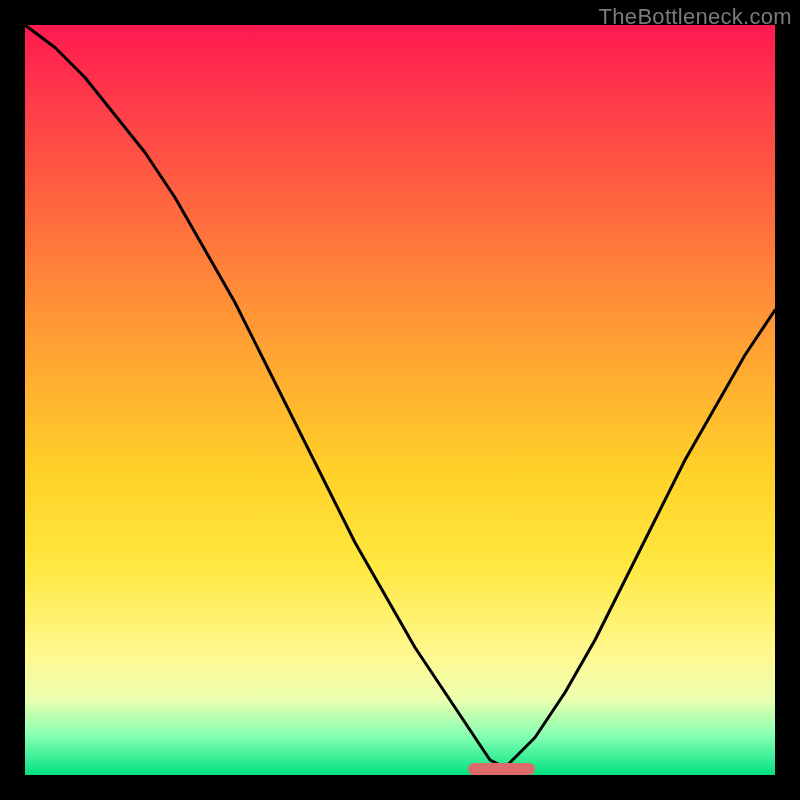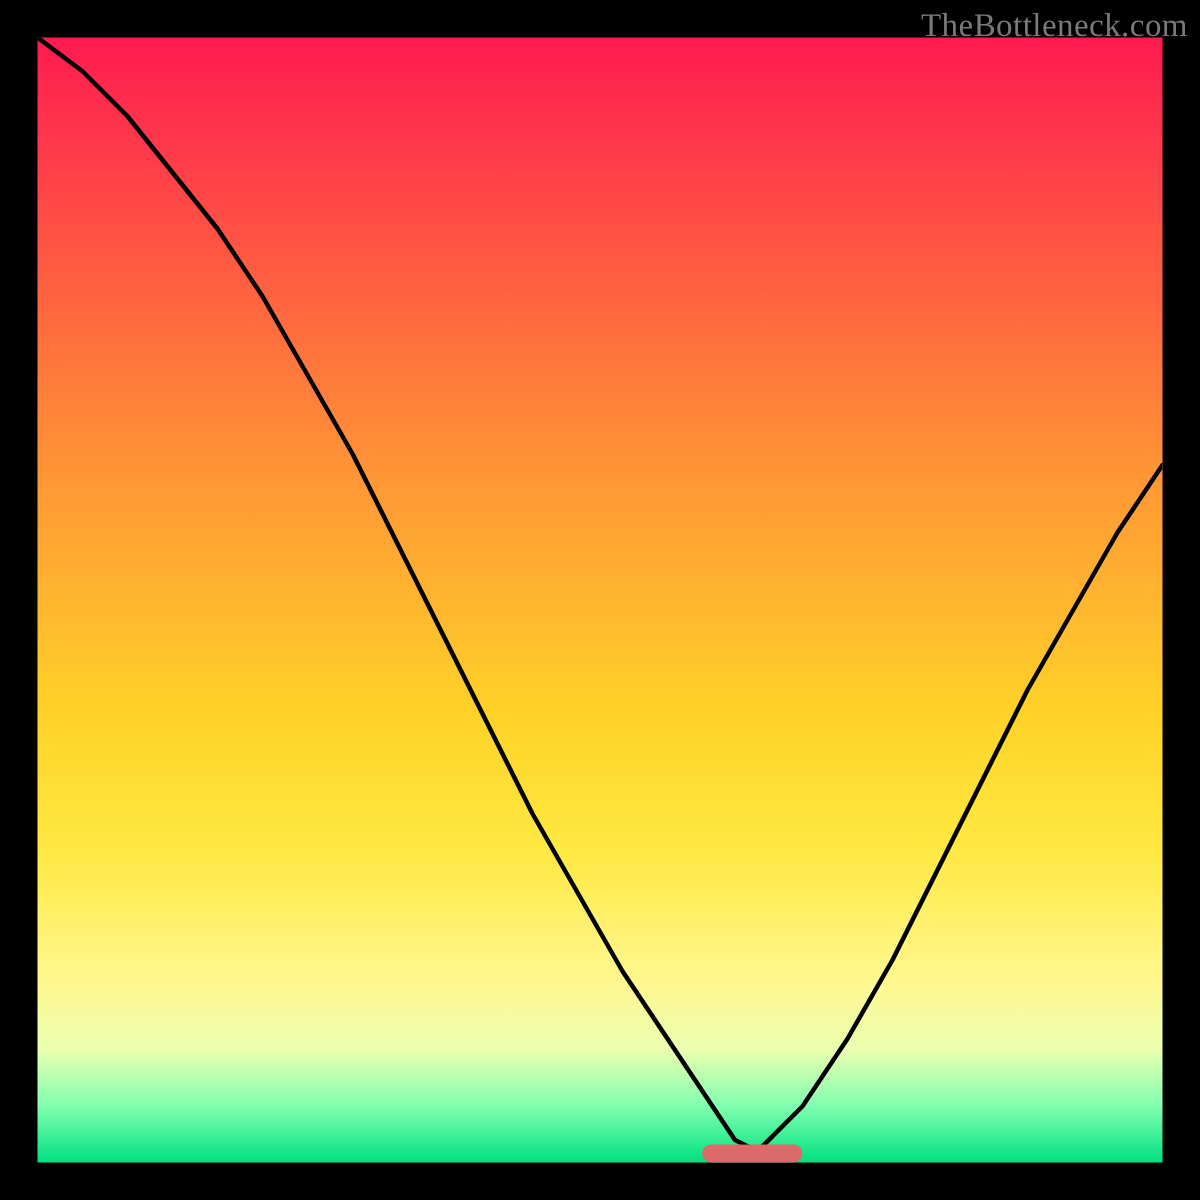--- a/index.html
+++ b/index.html
@@ -39,21 +39,20 @@
   }
   .watermark {
     position: absolute;
     top: 4px;
     right: 8px;
     color: #7a7a7a;
     font-size: 22px;
     font-weight: 500;
     letter-spacing: 0.3px;
     user-select: none;
-    font-family: Liberation Serif, serif;
   }
   .curve-svg {
     position: absolute;
     left: 25px;
     top: 25px;
     width: 750px;
     height: 750px;
     pointer-events: none;
   }
   .curve-path {

